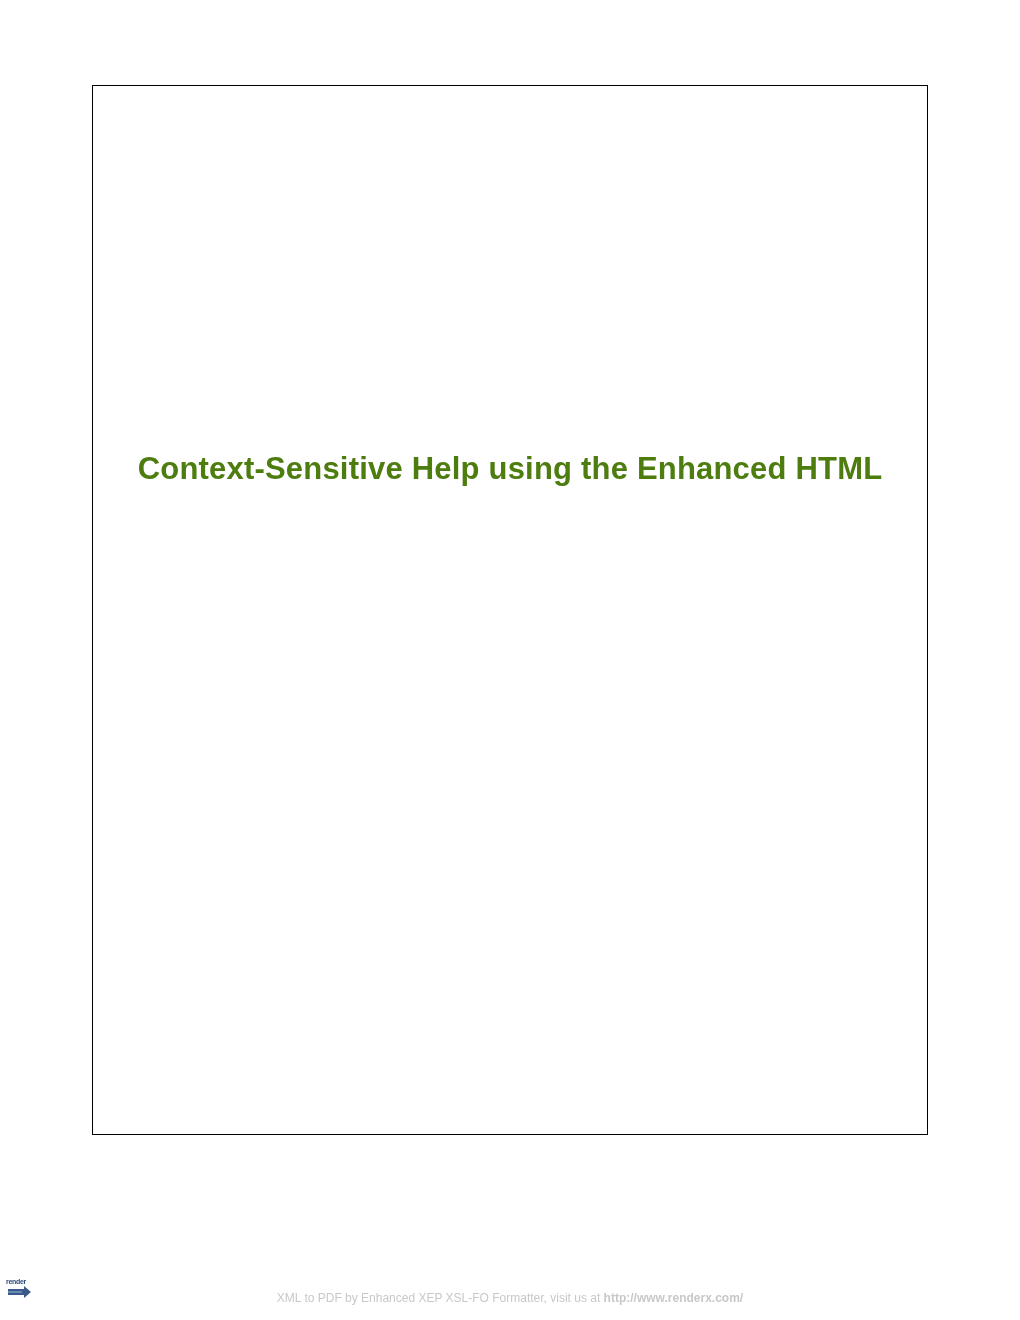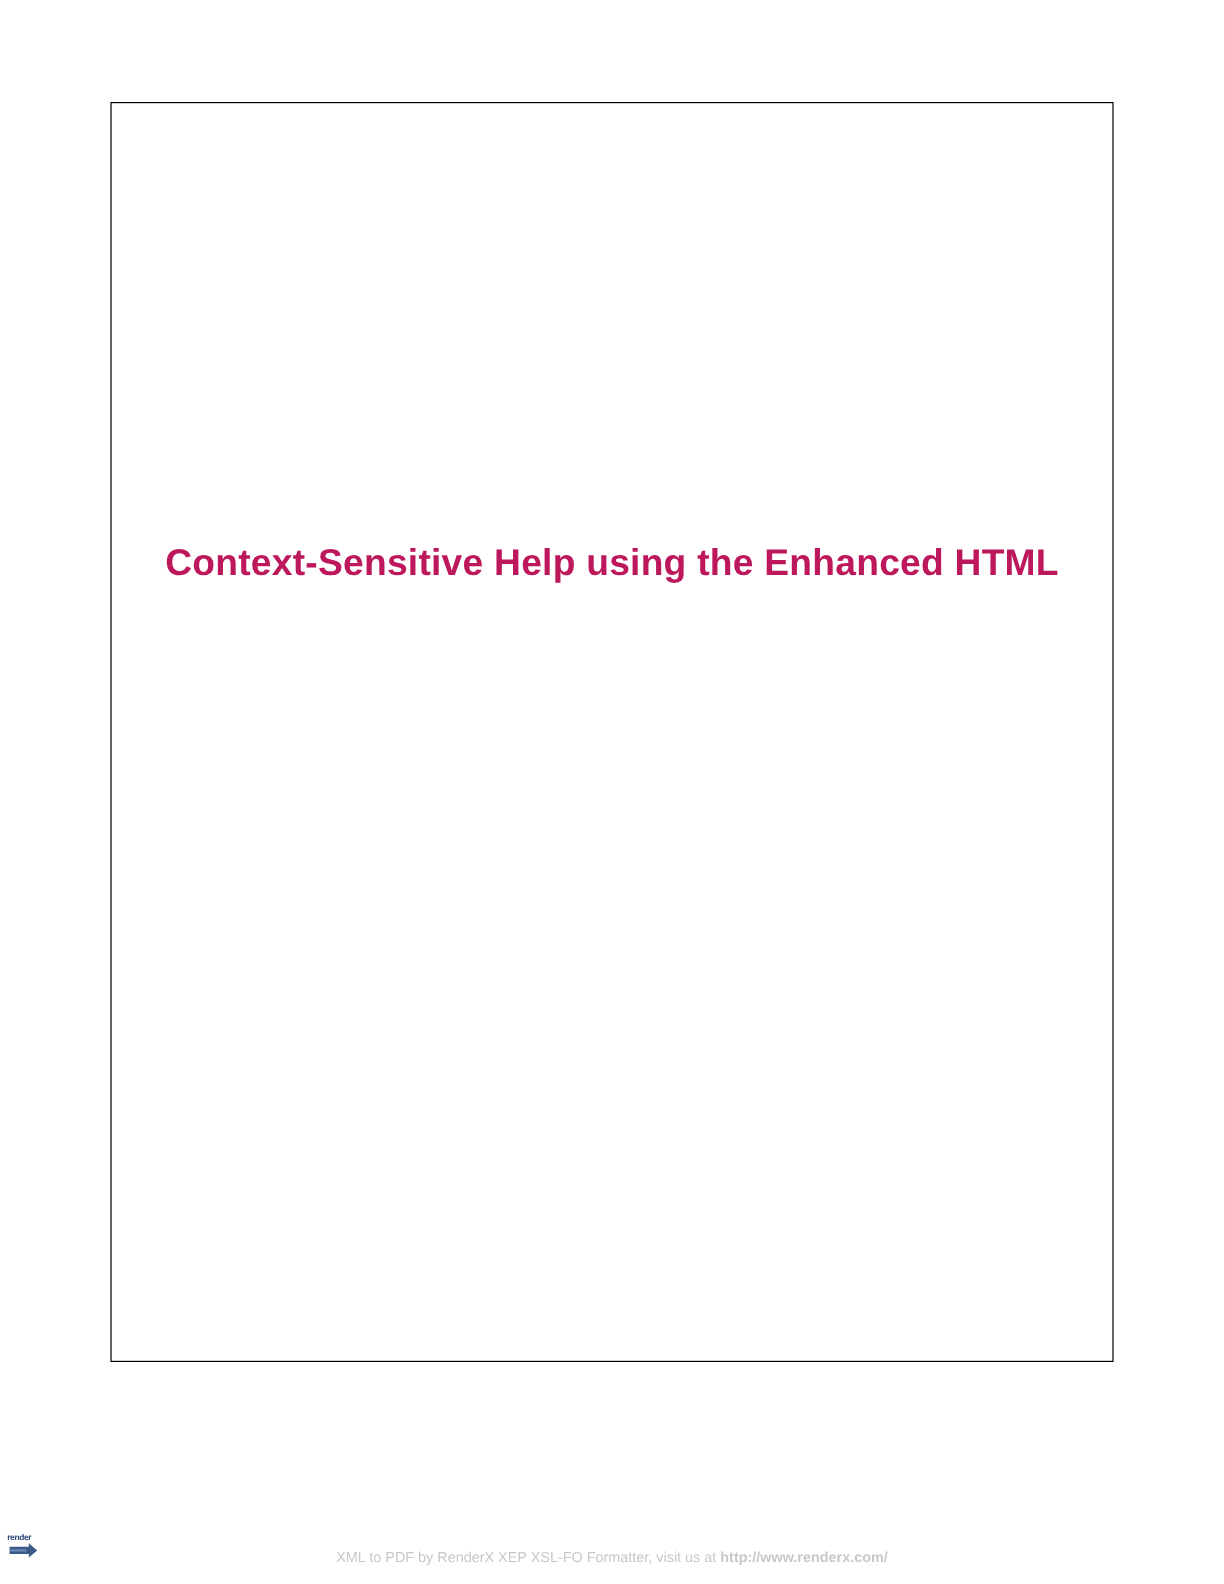--- a/index.html
+++ b/index.html
@@ -26,21 +26,21 @@
       position: absolute;
       top: 357px;
       left: 0;
       width: 100%;
       text-align: center;
       padding: 0 4px;
     }
     .title-line {
       font-size: 31px;
       font-weight: bold;
-      color: #be185d;
+      color: #4d7c0f;
       line-height: 1.7;
       letter-spacing: 0.2px;
     }
     .footer {
       position: absolute;
       bottom: 15px;
       left: 0;
       width: 100%;
       text-align: center;
       font-size: 12px;
@@ -86,14 +86,14 @@
   <div class="logo-text">render</div>
   <div class="logo-arrow">
     <svg viewBox="0 0 26 16">
       <path d="M 2 4 L 18 4 L 18 1 L 25 7 L 18 13 L 18 10 L 2 10 Z" fill="#3a5a8a" stroke="none"></path>
       <path d="M 2 6 L 16 6 L 16 8 L 2 8 Z" fill="#6a8ab5" stroke="none"></path>
     </svg>
   </div>
 </div>
 
 <div class="footer">
-  <span>XML to PDF by RenderX XEP XSL-FO Formatter, visit us at </span><span class="footer-link">http://www.renderx.com/</span>
+  <span>XML to PDF by Enhanced XEP XSL-FO Formatter, visit us at </span><span class="footer-link">http://www.renderx.com/</span>
 </div>
 
 </body></html>

